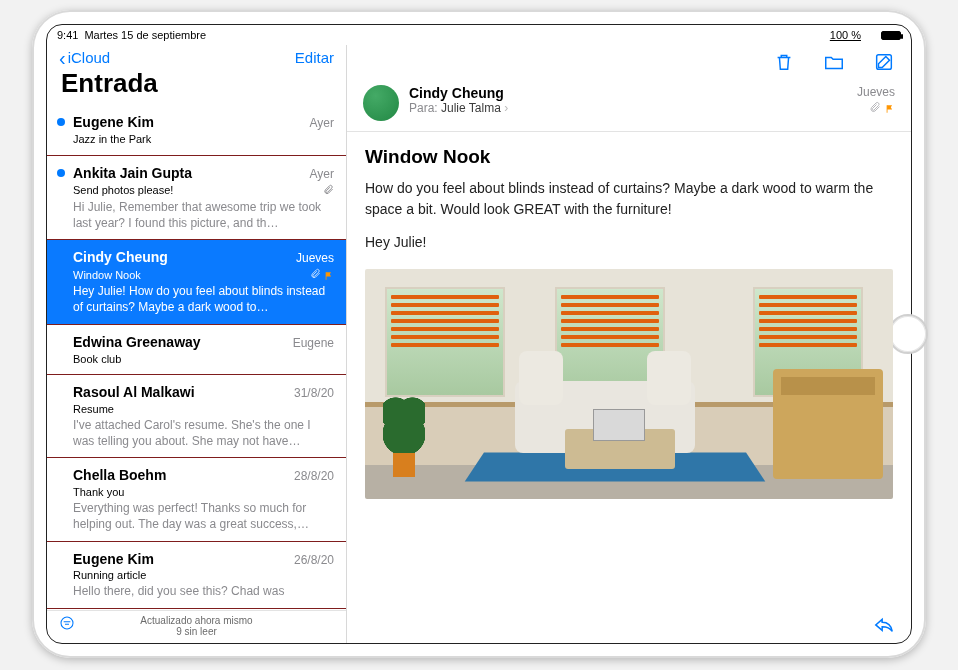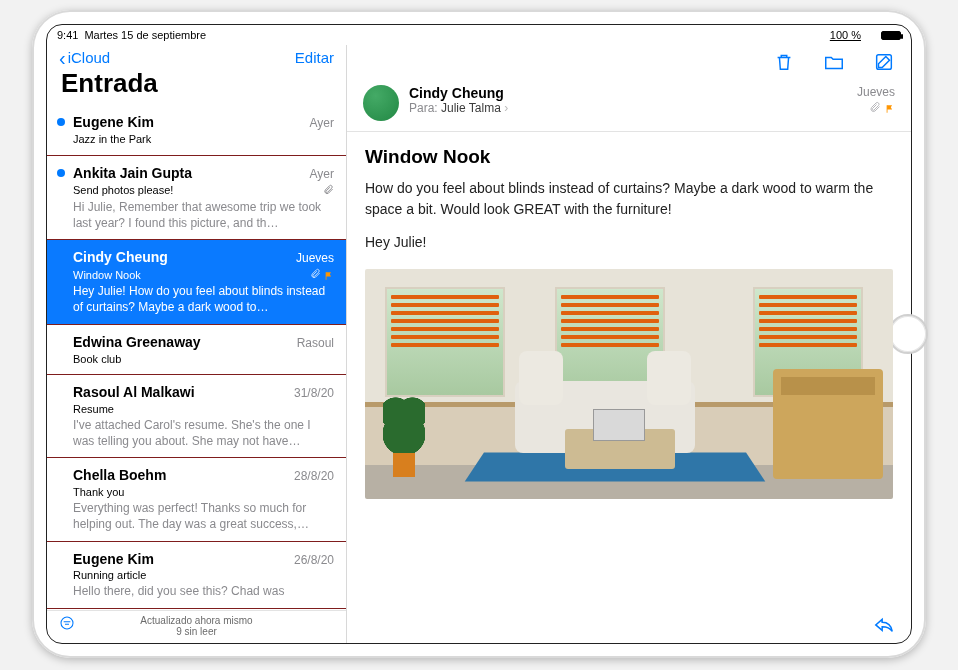--- a/index.html
+++ b/index.html
@@ -207,21 +207,21 @@
                     </svg></span> <span class="flag"><svg viewBox="0 0 24 24">
                       <path fill="#ff9500" d="M5 3h12l-3 5 3 5H5z"></path>
                       <path stroke="#ff9500" stroke-width="2" d="M5 3v18"></path>
                     </svg></span></span>
               </div>
               <div class="prev">Hey Julie! How do you feel about blinds instead of curtains? Maybe a dark wood to…</div>
             </div>
             <div class="row">
               <div class="top">
                 <span class="sender">Edwina Greenaway</span>
-                <span class="date">Rasoul</span>
+                <span class="date">Eugene</span>
               </div>
               <div style="display:flex;justify-content:space-between;align-items:center">
                 <span class="subj">Book club</span>
                 <span></span>
               </div>
             </div>
             <div class="row">
               <div class="top">
                 <span class="sender">Rasoul Al Malkawi</span>
                 <span class="date">31/8/20</span>

